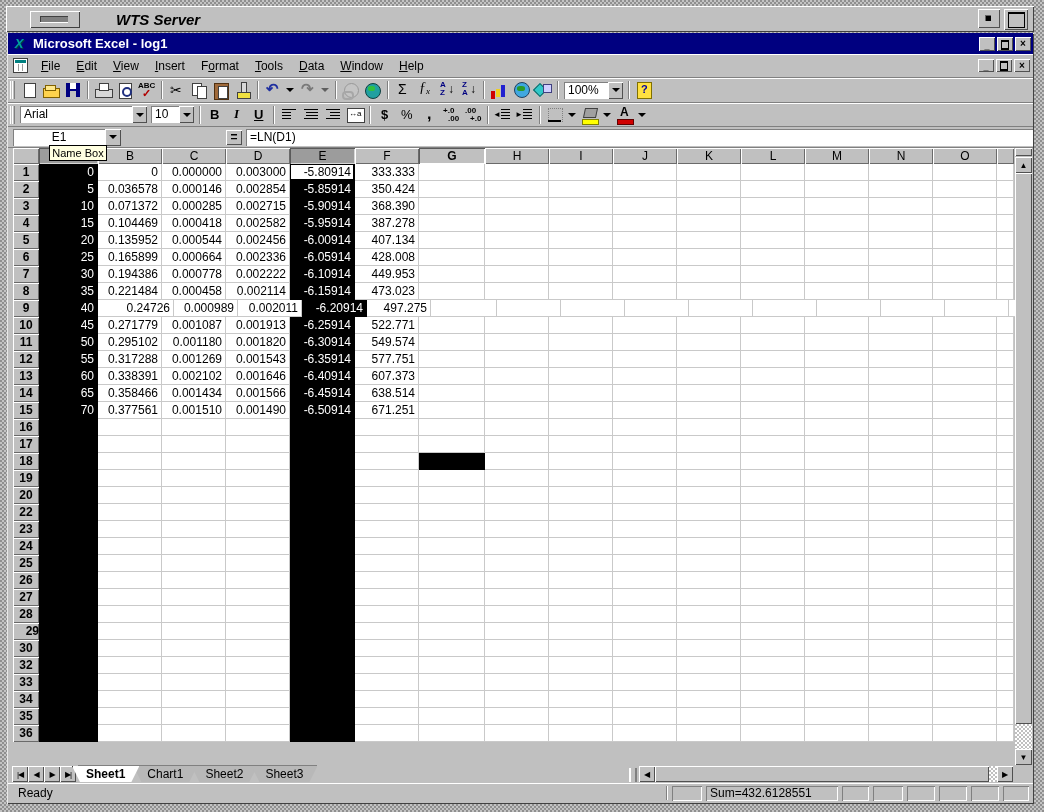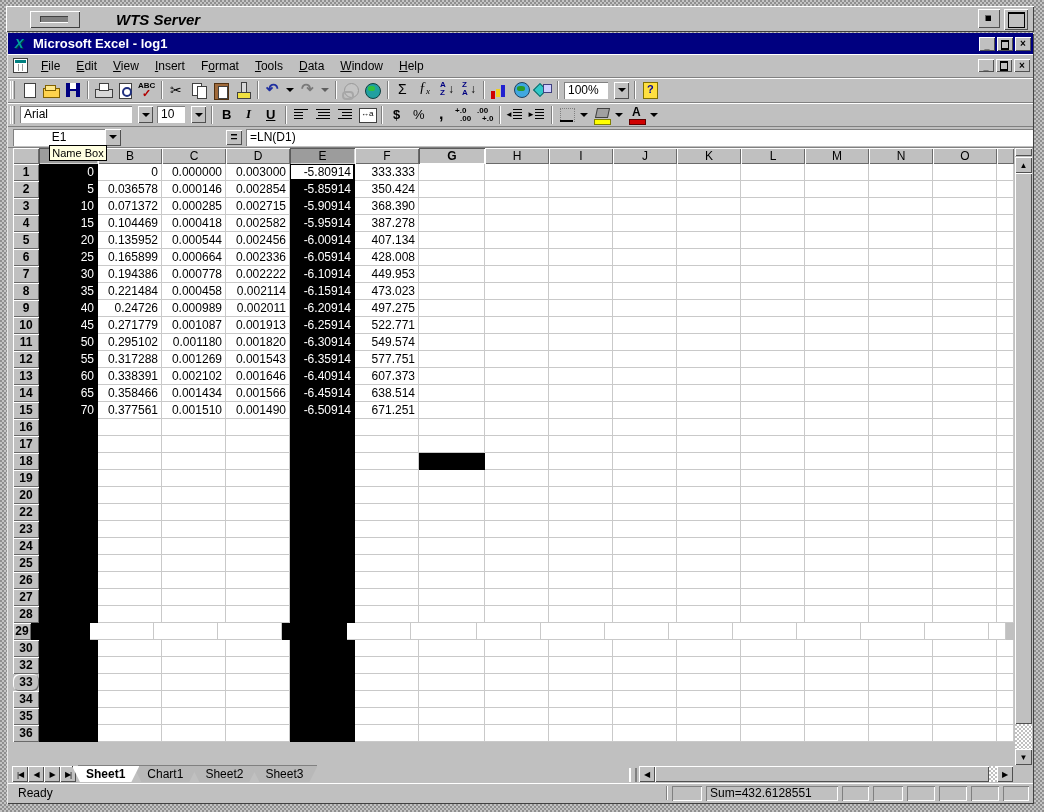--- a/index.html
+++ b/index.html
@@ -54,21 +54,21 @@
   .mini-caps .cap-btn { height:13px; }
 
   .toolbar { position:absolute; left:1px; width:1025px; display:flex; align-items:center; border-bottom:1px solid #808080; box-shadow:inset 0 1px 0 #fff; }
   .tb1 { top:45px; height:25px; }
   .tb2 { top:70px; height:24px; }
   .tb-grip { width:5px; height:18px; margin:0 3px 0 2px; border-left:3px double #fff; border-right:1px solid #808080; }
   .tb-sep { width:2px; height:18px; margin:0 3px; border-left:1px solid #808080; border-right:1px solid #fff; }
   .tb-btn { width:22px; height:20px; position:relative; display:inline-block; }
   .tb-btn.narrow { width:13px; }
   .tb-btn.disabled { opacity:.5; filter:grayscale(1); }
-  .combo { display:flex; align-items:center; margin:4px 2px;gap:6px; }
+  .combo { display:flex; align-items:center; margin:4px 2px; }
   .combo .field { height:17px; padding:1px 4px 0 4px; }
   .combo .drop { width:15px; height:17px; display:flex; align-items:center; justify-content:center; font-size:8px; }
   .arrow-down { width:0; height:0; border-left:4px solid transparent; border-right:4px solid transparent; border-top:4px solid #000; }
 
   
   .tb-btn::before, .tb-btn::after { position:absolute; }
   .i-new-document::before { content:""; left:6px; top:3px; width:10px; height:13px; background:#fff; border:1px solid #404040; }
   .i-open-folder::before { content:""; left:3px; top:8px; width:15px; height:8px; background:#ffd34d; border:1px solid #806000; }
   .i-open-folder::after { content:""; left:5px; top:5px; width:9px; height:4px; background:#ffe88a; border:1px solid #806000; }
   .i-save-floppy::before { content:""; left:4px; top:3px; width:14px; height:14px; background:#000080; }
@@ -514,21 +514,21 @@
             <div class="cell" style="width: 64px;"></div>
             <div class="cell" style="width: 64px;"></div>
             <div class="cell" style="width: 64px;"></div>
             <div class="cell" style="width: 64px;"></div>
             <div class="cell" style="width: 64px;"></div>
             <div class="cell" style="width: 17px;"></div>
           </div>
           <div class="g-row">
             <div class="row-hdr" style="width: 26px;">9</div>
             <div class="cell sel" style="width: 59px;">40</div>
-            <div class="cell" style="width: 64px;">0.24726</div>
+            <div class="cell" style="width: 76px;">0.24726</div>
             <div class="cell" style="width: 64px;">0.000989</div>
             <div class="cell" style="width: 64px;">0.002011</div>
             <div class="cell sel" style="width: 65px;">-6.20914</div>
             <div class="cell" style="width: 64px;">497.275</div>
             <div class="cell" style="width: 66px;"></div>
             <div class="cell" style="width: 64px;"></div>
             <div class="cell" style="width: 64px;"></div>
             <div class="cell" style="width: 64px;"></div>
             <div class="cell" style="width: 64px;"></div>
             <div class="cell" style="width: 64px;"></div>
@@ -873,21 +873,21 @@
             <div class="cell" style="width: 64px;"></div>
             <div class="cell" style="width: 64px;"></div>
             <div class="cell" style="width: 64px;"></div>
             <div class="cell" style="width: 64px;"></div>
             <div class="cell" style="width: 64px;"></div>
             <div class="cell" style="width: 64px;"></div>
             <div class="cell" style="width: 64px;"></div>
             <div class="cell" style="width: 17px;"></div>
           </div>
           <div class="g-row">
-            <div class="row-hdr" style="width: 18px;">29</div>
+            <div class="row-hdr" style="width: 26px; text-align: right;">29</div>
             <div class="cell sel" style="width: 59px;"></div>
             <div class="cell" style="width: 64px;"></div>
             <div class="cell" style="width: 64px;"></div>
             <div class="cell" style="width: 64px;"></div>
             <div class="cell sel" style="width: 65px;"></div>
             <div class="cell" style="width: 64px;"></div>
             <div class="cell" style="width: 66px;"></div>
             <div class="cell" style="width: 64px;"></div>
             <div class="cell" style="width: 64px;"></div>
             <div class="cell" style="width: 64px;"></div>
@@ -930,21 +930,21 @@
             <div class="cell" style="width: 64px;"></div>
             <div class="cell" style="width: 64px;"></div>
             <div class="cell" style="width: 64px;"></div>
             <div class="cell" style="width: 64px;"></div>
             <div class="cell" style="width: 64px;"></div>
             <div class="cell" style="width: 64px;"></div>
             <div class="cell" style="width: 64px;"></div>
             <div class="cell" style="width: 17px;"></div>
           </div>
           <div class="g-row">
-            <div class="row-hdr" style="width: 26px; border-radius: 6px;">33</div>
+            <div class="row-hdr" style="width: 26px;">33</div>
             <div class="cell sel" style="width: 59px;"></div>
             <div class="cell" style="width: 64px;"></div>
             <div class="cell" style="width: 64px;"></div>
             <div class="cell" style="width: 64px;"></div>
             <div class="cell sel" style="width: 65px;"></div>
             <div class="cell" style="width: 64px;"></div>
             <div class="cell" style="width: 66px;"></div>
             <div class="cell" style="width: 64px;"></div>
             <div class="cell" style="width: 64px;"></div>
             <div class="cell" style="width: 64px;"></div>

